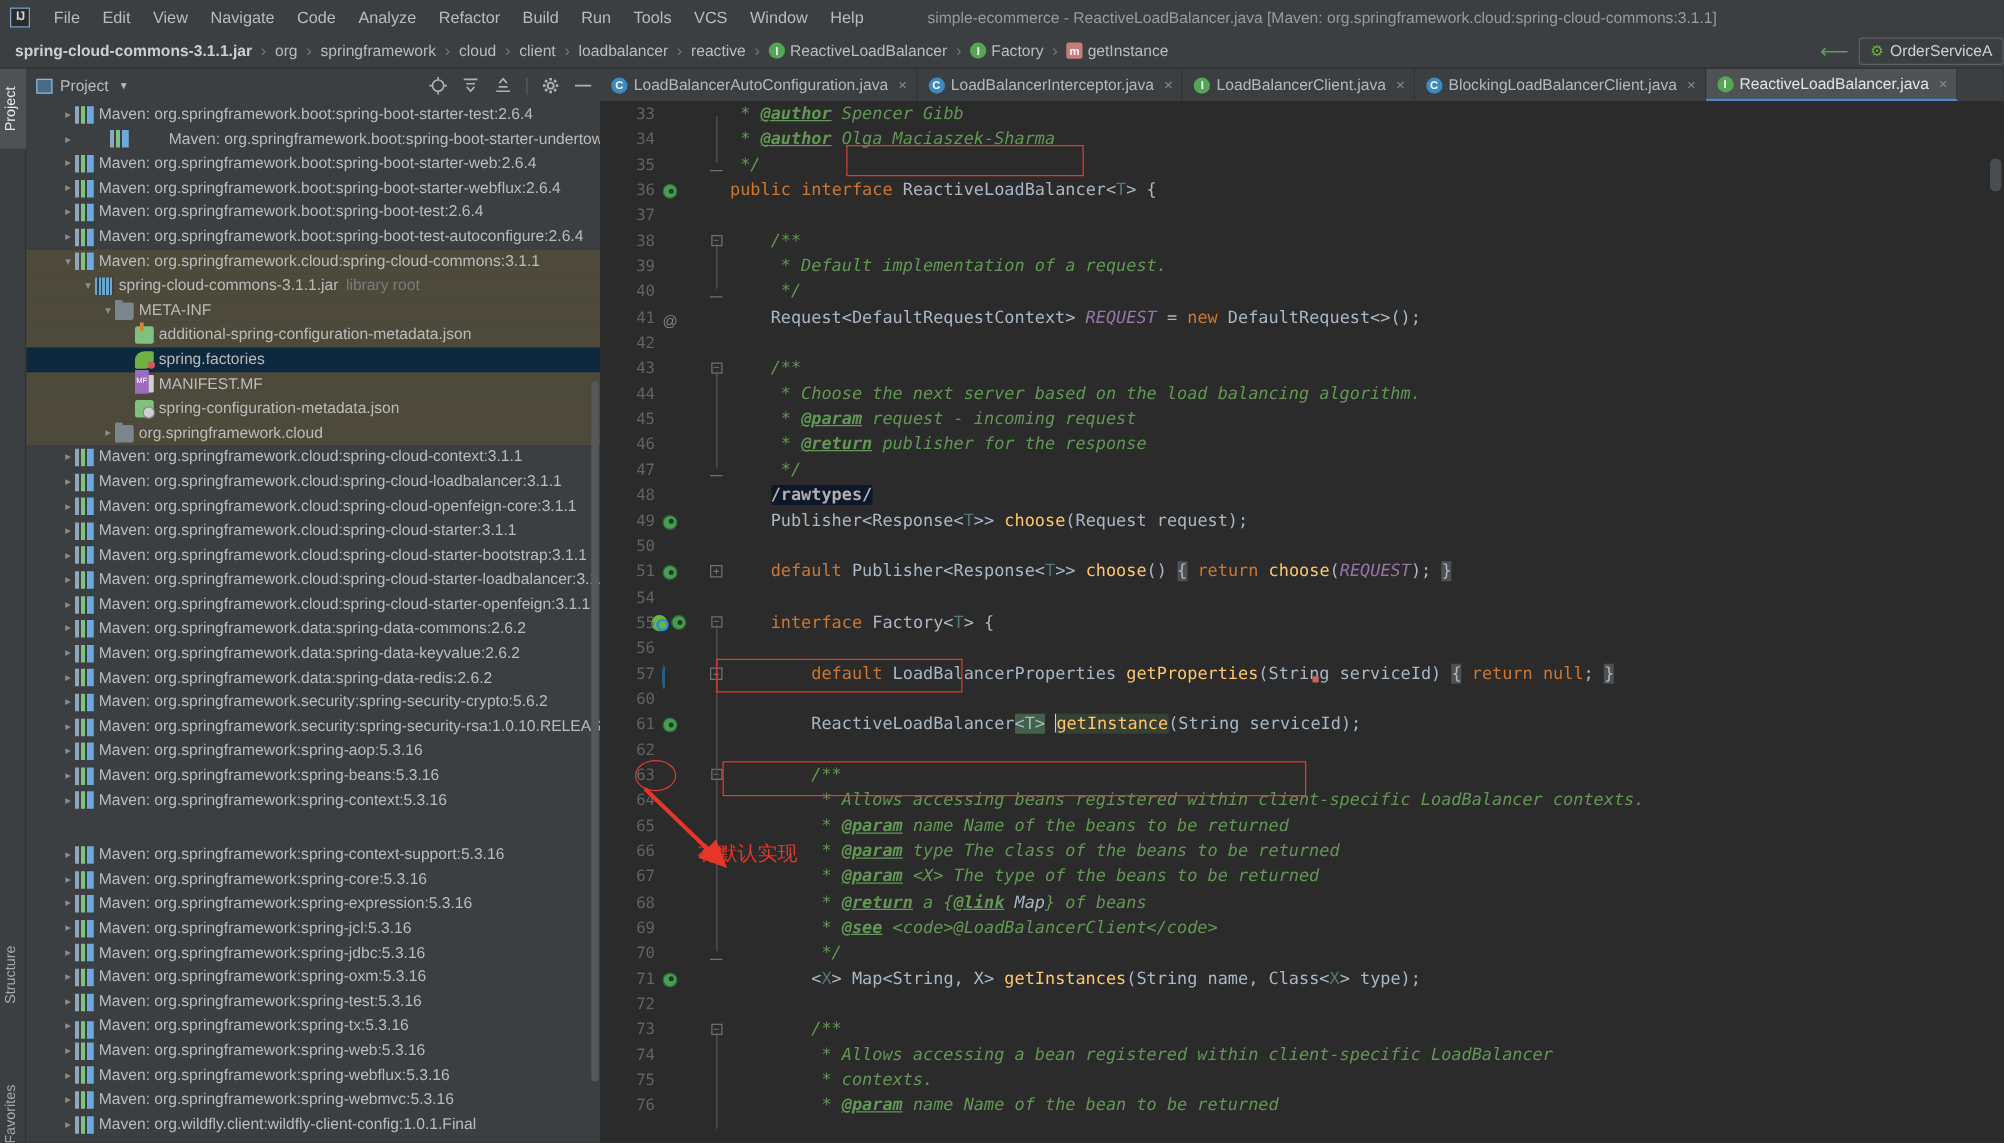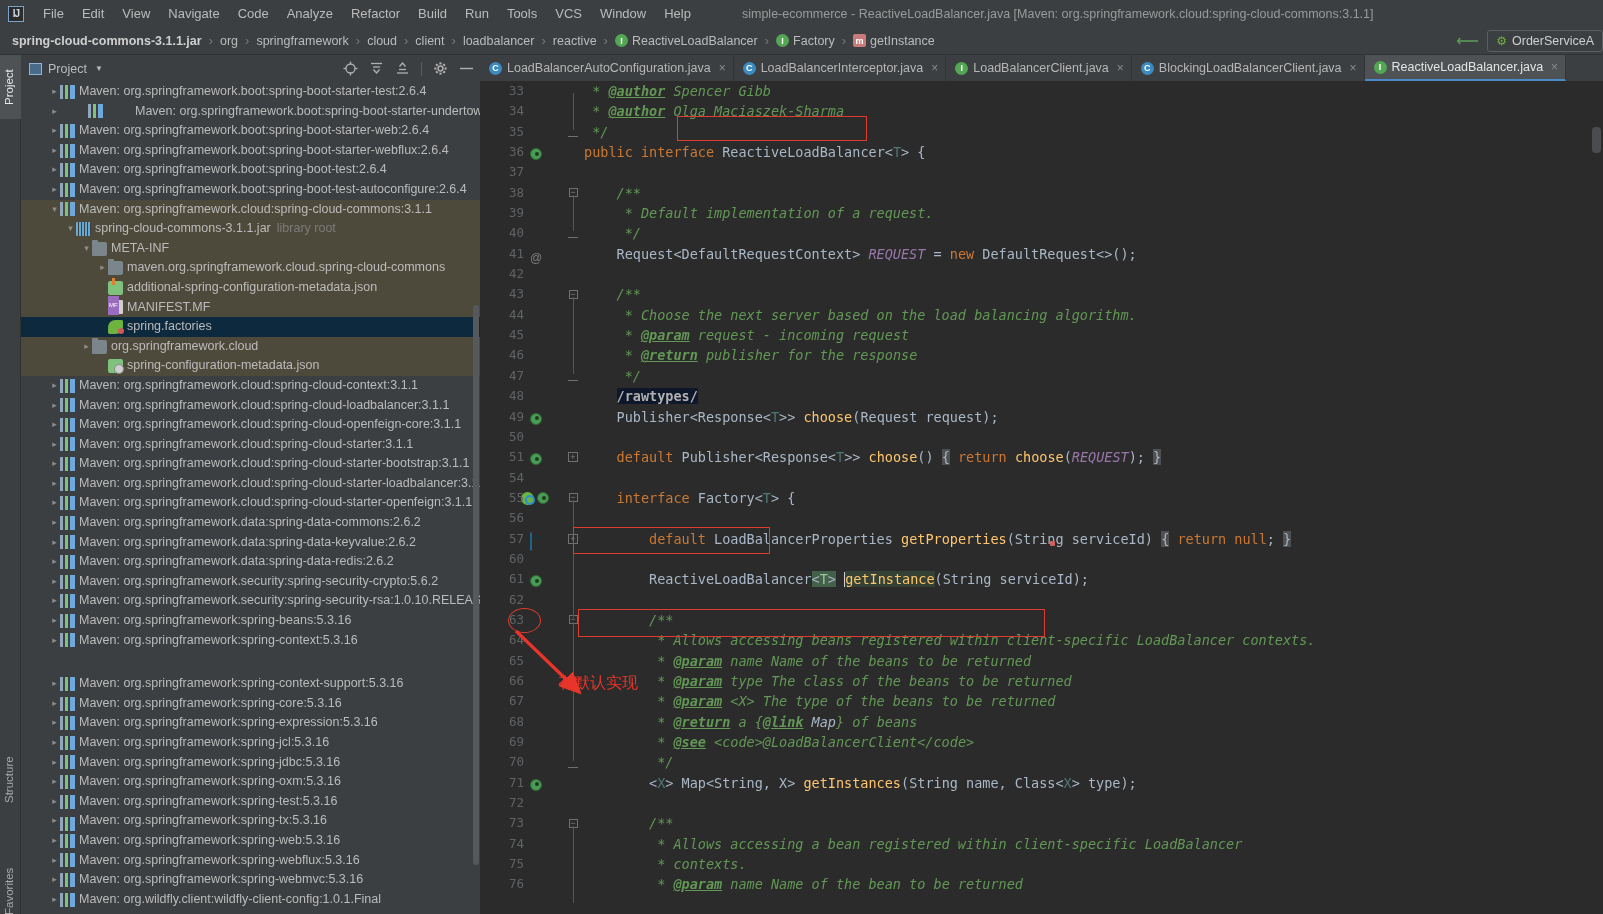--- a/index.html
+++ b/index.html
@@ -429,49 +429,44 @@
           <span class="tico ico-jar"></span>
           <span class="tlabel">spring-cloud-commons-3.1.1.jar</span>
           <span class="tmuted">library root</span>
         </div>
         <div class="trow sel-path" style="padding-left: 60px;">
           <span class="tarrow open"></span>
           <span class="tico ico-folder"></span>
           <span class="tlabel">META-INF</span>
         </div>
         <div class="trow sel-path" style="padding-left: 76px;">
-          <span class="tarrow closed"></span>
-          <span class="tico ico-folder"></span>
-          <span class="tlabel">maven.org.springframework.cloud.spring-cloud-commons</span>
-        </div>
-        <div class="trow sel-path" style="padding-left: 76px;">
           <span class="tarrow "></span>
           <span class="tico ico-json-orange"></span>
           <span class="tlabel">additional-spring-configuration-metadata.json</span>
+        </div>
+        <div class="trow selected" style="padding-left: 76px;">
+          <span class="tarrow "></span>
+          <span class="tico ico-spring-red"></span>
+          <span class="tlabel">spring.factories</span>
         </div>
         <div class="trow sel-path" style="padding-left: 76px;">
           <span class="tarrow "></span>
           <span class="tico ico-mf"></span>
           <span class="tlabel">MANIFEST.MF</span>
         </div>
-        <div class="trow selected" style="padding-left: 76px;">
-          <span class="tarrow "></span>
-          <span class="tico ico-spring-red"></span>
-          <span class="tlabel">spring.factories</span>
-        </div>
-        <div class="trow sel-path" style="padding-left: 60px;">
-          <span class="tarrow closed"></span>
-          <span class="tico ico-folder"></span>
-          <span class="tlabel">org.springframework.cloud</span>
-        </div>
         <div class="trow sel-path" style="padding-left: 76px;">
           <span class="tarrow "></span>
           <span class="tico ico-json"></span>
           <span class="tlabel">spring-configuration-metadata.json</span>
         </div>
+        <div class="trow sel-path" style="padding-left: 60px;">
+          <span class="tarrow closed"></span>
+          <span class="tico ico-folder"></span>
+          <span class="tlabel">org.springframework.cloud</span>
+        </div>
         <div class="trow" style="padding-left: 28px;">
           <span class="tarrow closed"></span>
           <span class="tico ico-maven"></span>
           <span class="tlabel">Maven: org.springframework.cloud:spring-cloud-context:3.1.1</span>
         </div>
         <div class="trow" style="padding-left: 28px;">
           <span class="tarrow closed"></span>
           <span class="tico ico-maven"></span>
           <span class="tlabel">Maven: org.springframework.cloud:spring-cloud-loadbalancer:3.1.1</span>
         </div>
@@ -517,20 +512,25 @@
         </div>
         <div class="trow" style="padding-left: 28px;">
           <span class="tarrow closed"></span>
           <span class="tico ico-maven"></span>
           <span class="tlabel">Maven: org.springframework.security:spring-security-crypto:5.6.2</span>
         </div>
         <div class="trow" style="padding-left: 28px;">
           <span class="tarrow closed"></span>
           <span class="tico ico-maven"></span>
           <span class="tlabel">Maven: org.springframework.security:spring-security-rsa:1.0.10.RELEASE</span>
+        </div>
+        <div class="trow" style="padding-left: 28px;">
+          <span class="tarrow closed"></span>
+          <span class="tico ico-maven"></span>
+          <span class="tlabel">Maven: org.springframework:spring-aop:5.3.16</span>
         </div>
         <div class="trow" style="padding-left: 28px;">
           <span class="tarrow closed"></span>
           <span class="tico ico-maven"></span>
           <span class="tlabel">Maven: org.springframework:spring-beans:5.3.16</span>
         </div>
         <div class="trow" style="padding-left: 28px;">
           <span class="tarrow closed"></span>
           <span class="tico ico-maven"></span>
           <span class="tlabel">Maven: org.springframework:spring-context:5.3.16</span>

